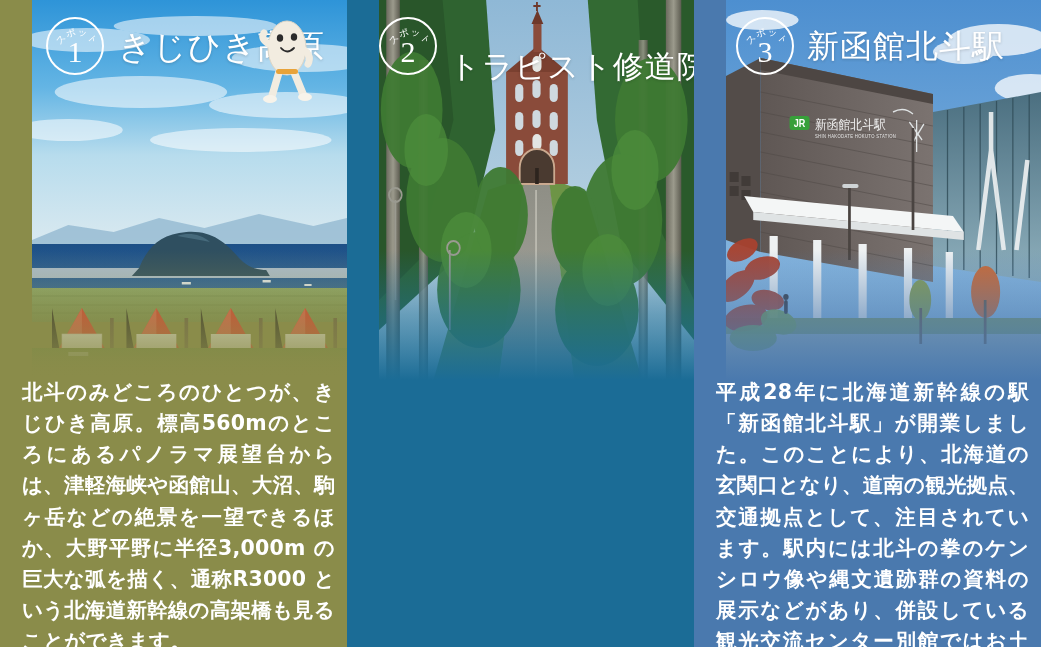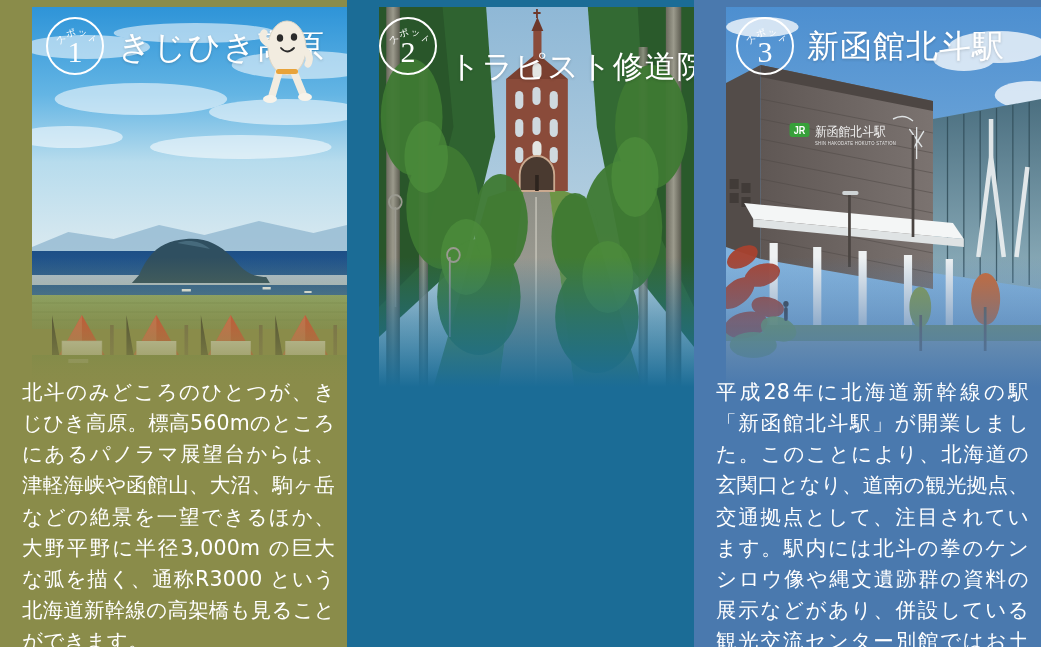--- a/index.html
+++ b/index.html
@@ -9,31 +9,32 @@
     font-family: "Liberation Sans", "DejaVu Sans", sans-serif;
     overflow: hidden;
   }
   .board { display: flex; width: 1041px; height: 647px; }
   .col { position: relative; width: 347px; height: 647px; overflow: hidden; }
   .col--2 { width: 347px; }
   .col--3 { width: 347px; }
 
   
   .photo {
-    position: absolute; left: 0; top: 7px; width: 100%; height: 380px;
+    position: absolute; left: 0; top: 0; width: 100%; height: 380px;
     overflow: hidden;
     padding-left: 32px;
   }
   .photo svg { display: block; width: 100%; height: 100%; }
 
   
   .panel {
     position: absolute; left: 0; bottom: 0; width: 100%;
     height: 320px;
     padding: 50px 12px 0 22px;
+    font-weight: bold;
   }
   .panel .body {
     color: #ffffff;
     font-size: 20.5px;
     line-height: 1.52;
     letter-spacing: 0.2px;
     font-family: "DejaVu Sans", "Liberation Sans", sans-serif;
     text-align: justify;
     text-justify: inter-character;
   }

